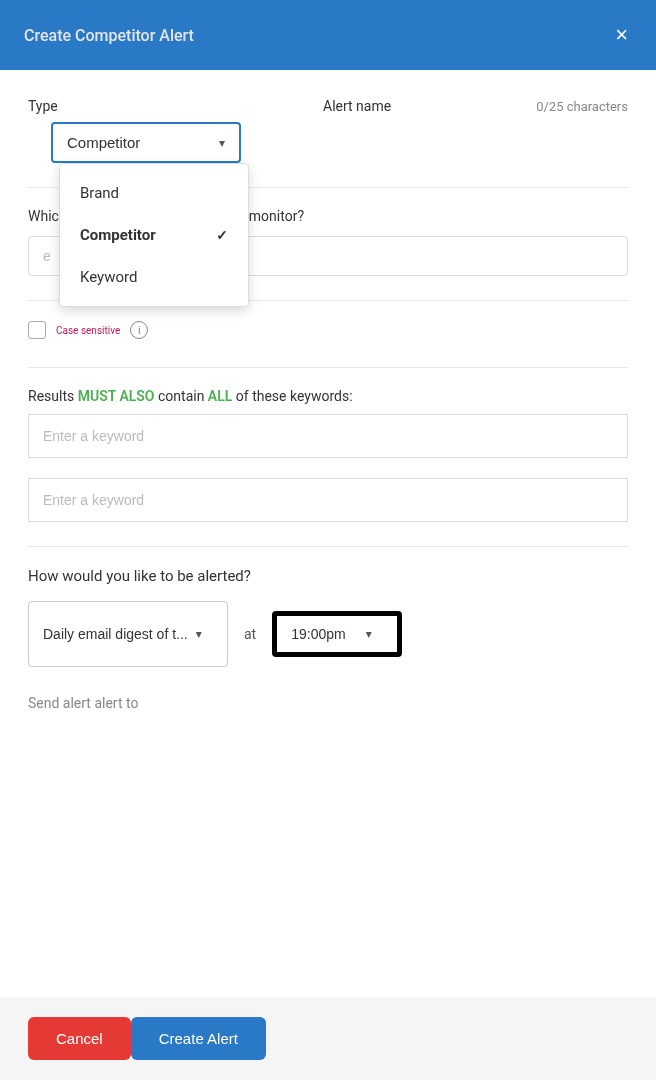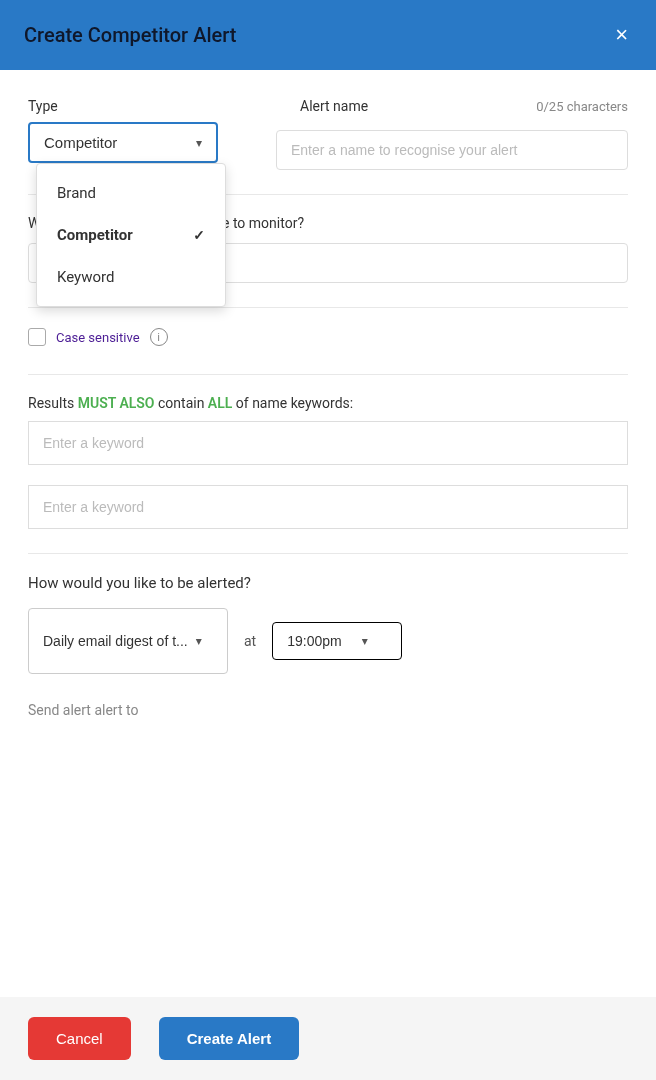--- a/index.html
+++ b/index.html
@@ -22,22 +22,22 @@
     }
     .modal-header {
       background: #2979c6;
       padding: 20px 24px;
       display: flex;
       justify-content: space-between;
       align-items: center;
       flex-shrink: 0;
     }
     .modal-title {
-      color: #0f172a;
-      font-size: 20px;
+      color: #e5e5e5;
+      font-size: 16px;
       font-weight: 500;
     }
     .close-btn {
       color: #fff;
       font-size: 22px;
       cursor: pointer;
       background: none;
       border: none;
       line-height: 1;
       padding: 4px;
@@ -66,20 +66,21 @@
     .char-count {
       font-size: 13px;
       color: #888;
       text-align: right;
       margin-bottom: 8px;
     }
     .type-select-wrapper {
       position: relative;
       width: 224px;
       flex-shrink: 0;
+      margin-left: 23px;
     }
     .type-select-btn {
       width: 190px;
       border: 2px solid #2979c6;
       border-radius: 4px;
       padding: 10px 14px;
       font-size: 15px;
       background: #fff;
       display: flex;
       justify-content: space-between;
@@ -147,22 +148,22 @@
     .checkbox {
       width: 18px;
       height: 18px;
       border: 1.5px solid #aaa;
       border-radius: 3px;
       background: #fff;
       cursor: pointer;
       flex-shrink: 0;
     }
     .checkbox-label {
-      font-size: 13px;
-      color: #4c1d95;
+      font-size: 10px;
+      color: #be185d;
     }
     .info-icon {
       display: inline-flex;
       align-items: center;
       justify-content: center;
       width: 18px;
       height: 18px;
       border: 1.5px solid #888;
       border-radius: 50%;
       font-size: 11px;
@@ -224,63 +225,63 @@
       cursor: pointer;
       color: #333;
       min-width: 200px;
     }
     .at-label {
       font-size: 14px;
       color: #555;
       flex-shrink: 0;
     }
     .time-select-btn {
-      border: 1px solid #000000;
+      border: 5px solid #000000;
       border-radius: 4px;
       padding: 10px 14px;
       font-size: 14px;
       background: #fff;
       display: flex;
       align-items: center;
       gap: 20px;
       cursor: pointer;
       color: #333;
       min-width: 130px;
     }
     .send-to-label {
       font-size: 14px;
       color: #888;
       margin-bottom: 8px;
     }
     .modal-footer {
       background: #f5f5f5;
       padding: 20px 28px;
       display: flex;
-      gap: 28px;
+      gap: 0;
       align-items: center;
       flex-shrink: 0;
     }
     .btn-cancel {
       background: #e53935;
       color: #fff;
       border: none;
       border-radius: 6px;
       padding: 13px 28px;
       font-size: 15px;
       font-weight: 500;
       cursor: pointer;
     }
     .btn-create {
       background: #2979c6;
       color: #fff;
       border: none;
       border-radius: 6px;
       padding: 13px 28px;
       font-size: 15px;
-      font-weight: 700;
+      font-weight: 400;
       cursor: pointer;
     }
     .chevron-down {
       font-size: 12px;
       color: #555;
     }
   </style>
 </head>
 <body>
 
@@ -317,21 +318,20 @@
             </div>
           </div>
         </div>
       </div>
 
       <div class="field-group">
         <div style="display:flex;justify-content:space-between;align-items:center;margin-bottom:8px;margin-left:24px;">
           <span class="field-label">Alert name</span>
           <span class="char-count">0/25 characters</span>
         </div>
-        <input type="text" class="text-input" placeholder="Enter a name to recognise your alert" style="">
       </div>
     </div>
 
     <hr class="divider">
 
     
     <div class="section-question">
       <span>Which competitor would you like to monitor?</span>
     </div>
     <input type="text" class="text-input" style="margin-bottom: 20px;" placeholder="e">
@@ -342,21 +342,21 @@
     <div class="checkbox-row">
       <div class="checkbox"></div>
       <span class="checkbox-label">Case sensitive</span>
       <span class="info-icon">i</span>
     </div>
 
     <hr class="divider">
 
     
     <div class="keyword-section-label">
-      <span>Results </span><span class="must-also">MUST ALSO</span><span> contain </span><span class="all">ALL</span><span> of name keywords:</span>
+      <span>Results </span><span class="must-also">MUST ALSO</span><span> contain </span><span class="all">ALL</span><span> of these keywords:</span>
     </div>
     <input type="text" class="keyword-input" placeholder="Enter a keyword" style="">
 
     
     <input type="text" class="keyword-input" placeholder="Enter a keyword" style="">
 
     <hr class="divider">
 
     
     <div class="alert-method-label">How would you like to be alerted?</div>

